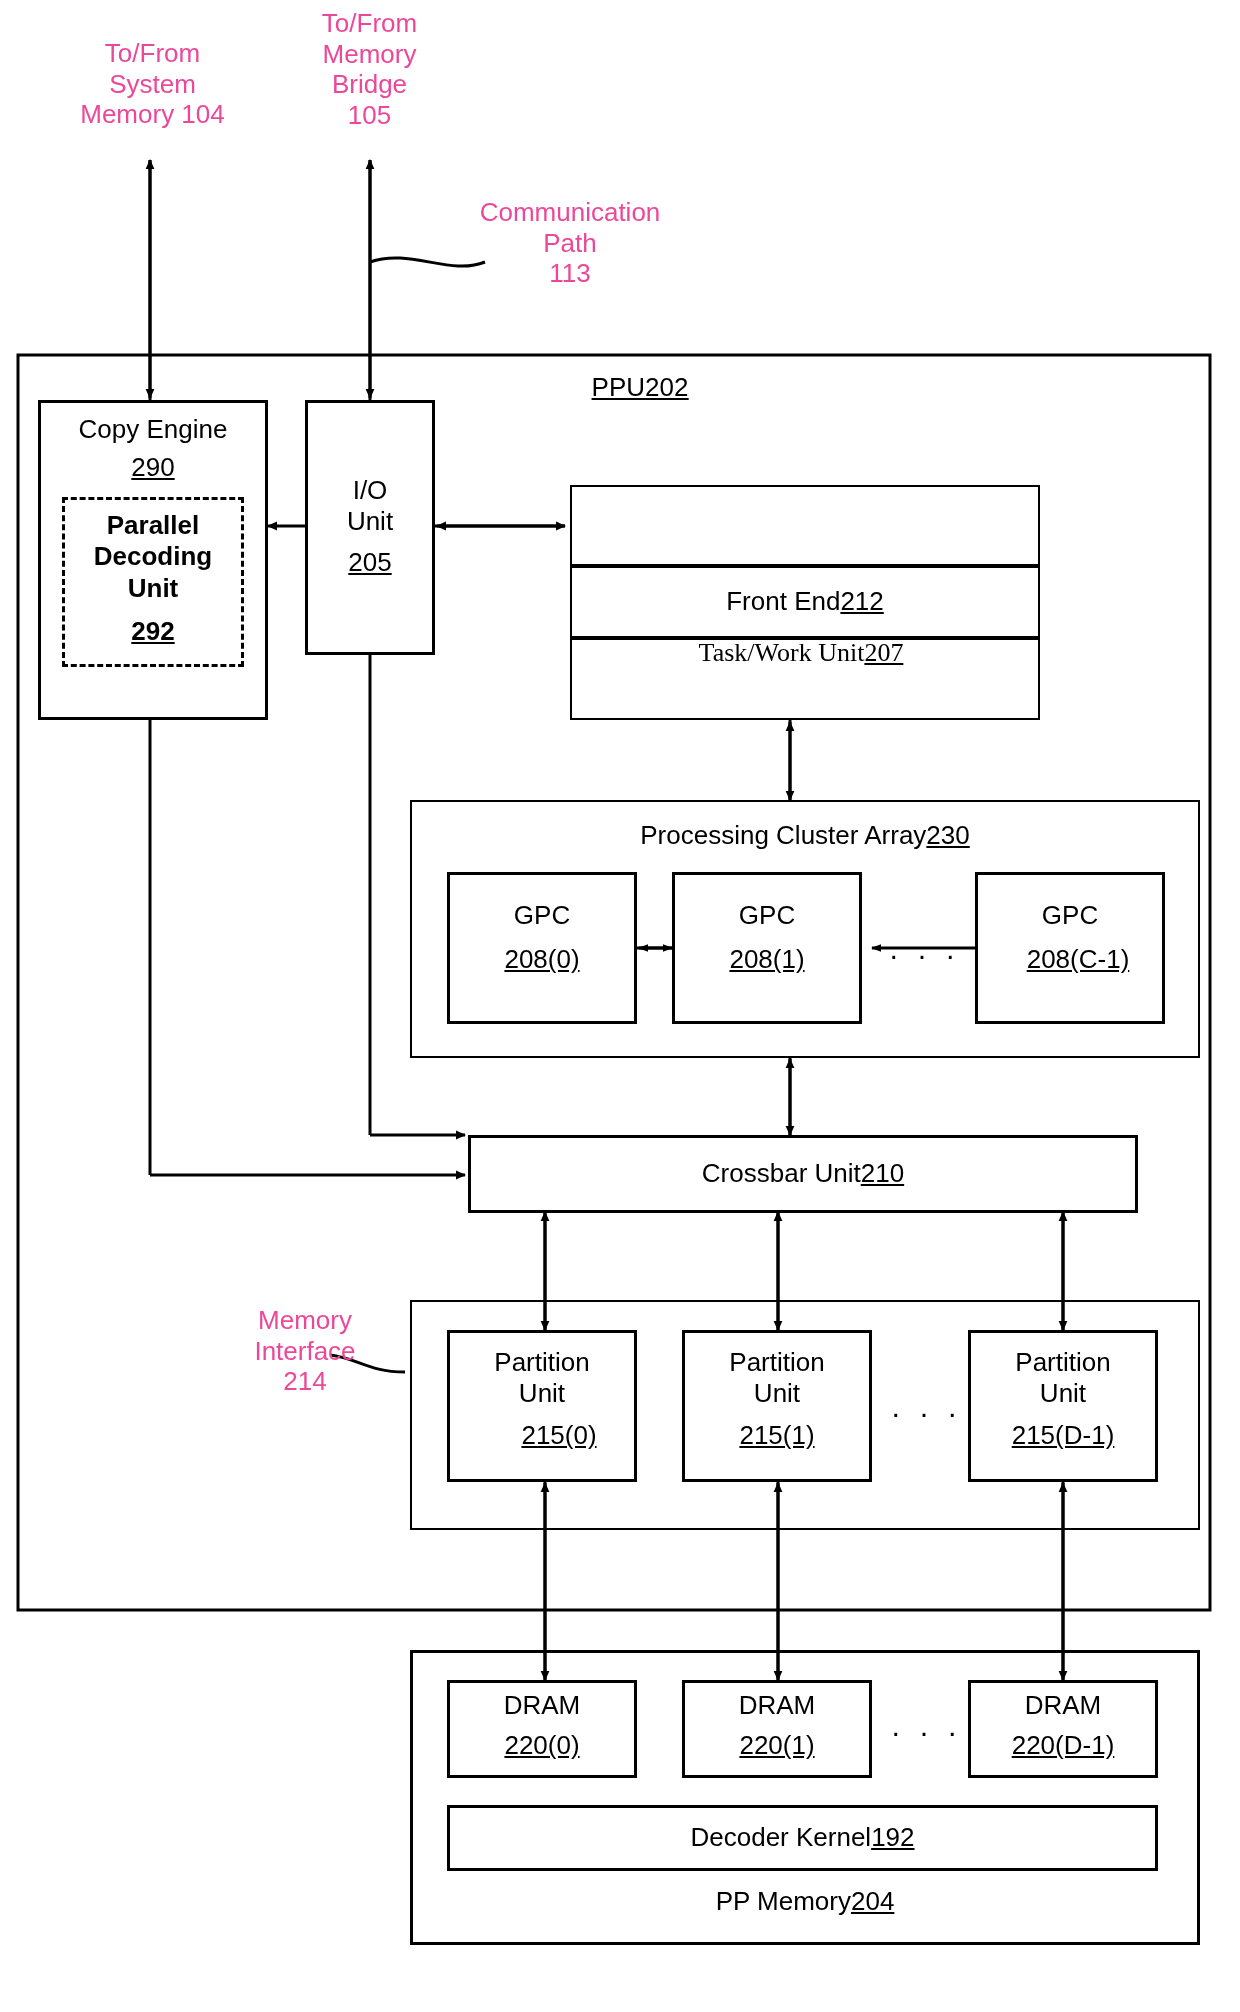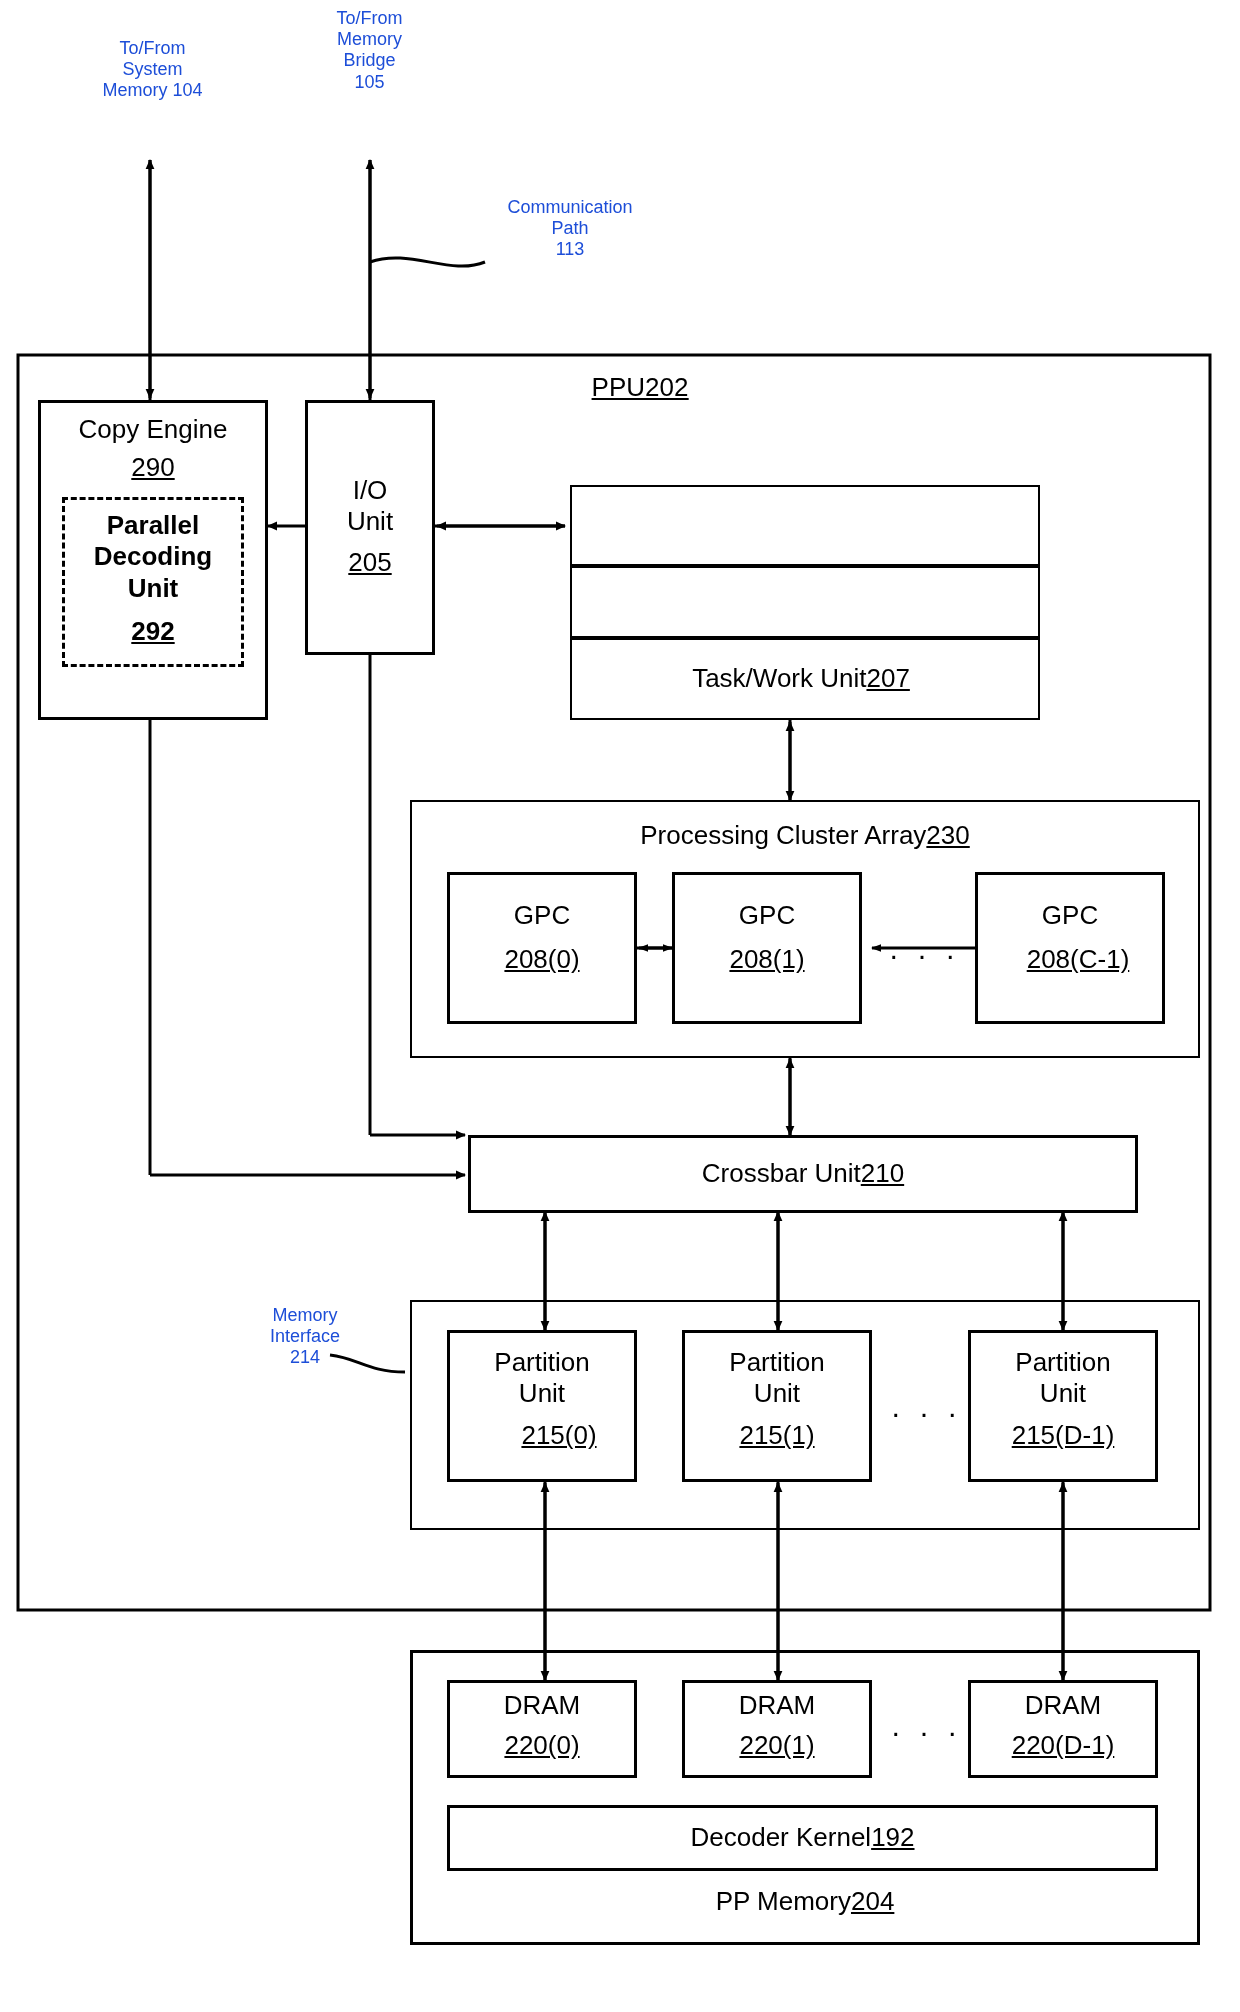--- a/index.html
+++ b/index.html
@@ -13,22 +13,22 @@
     height: 2012px;
     background: #ffffff;
     font-family: "Liberation Sans", sans-serif;
     color: #000000;
     overflow: hidden;
   }
   .lbl {
     position: absolute;
     text-align: center;
     line-height: 1.18;
-    font-size: 18px;
-    color: #1d4ed8;
+    font-size: 26px;
+    color: #ec4899;
     white-space: pre-line;
   }
   .box {
     position: absolute;
     border: 3px solid #000;
     box-sizing: border-box;
     background: transparent;
   }
   .box-thin {
     position: absolute;
@@ -191,23 +191,26 @@
     <span>I/O
 Unit</span>
   </div>
   <div class="ctr" style="left:305px; top:545px; width:130px; height:36px;">
     <span class="u">205</span>
   </div>
 
   <div class="box-thin" style="left:570px; top:485px; width:470px; height:81px;"></div>
 
   <div class="box-thin" style="left:570px; top:566px; width:470px; height:72px;"></div>
+  <div class="ctr" style="left:570px; top:566px; width:470px; height:72px;">
+    <span>Front End </span><span class="u">212</span>
+  </div>
 
   <div class="box-thin" style="left:570px; top:638px; width:470px; height:82px;"></div>
-  <div class="ctr" style="left:570px; top:638px; width:462px; height:82px;">
+  <div class="ctr" style="left:570px; top:612px; width:462px; height:82px;font-family:Liberation Serif, serif;">
     <span>Task/Work Unit </span><span class="u">207</span>
   </div>
 
   <div class="box-thin" style="left:410px; top:800px; width:790px; height:258px;"></div>
   <div class="ctr" style="left:410px; top:818px; width:790px; height:36px;">
     <span>Processing Cluster Array </span><span class="u">230</span>
   </div>
 
   <div class="box" style="left:447px; top:872px; width:190px; height:152px;"></div>
   <div class="ctr" style="left:447px; top:898px; width:190px; height:36px;">

